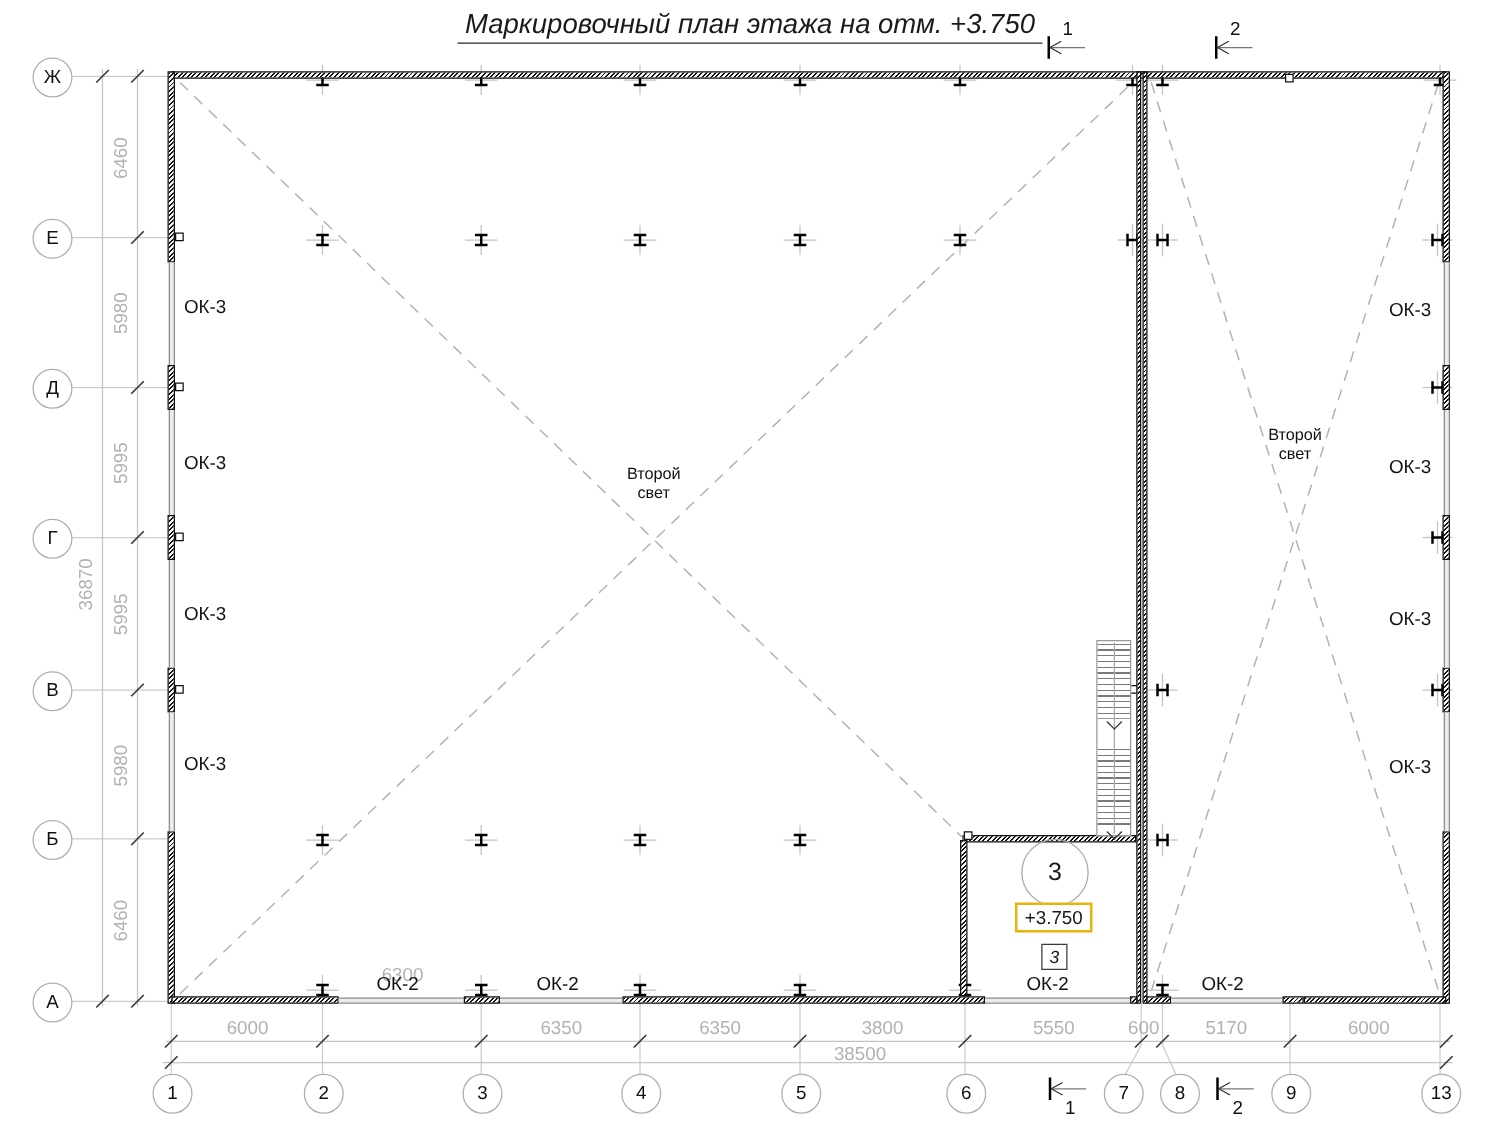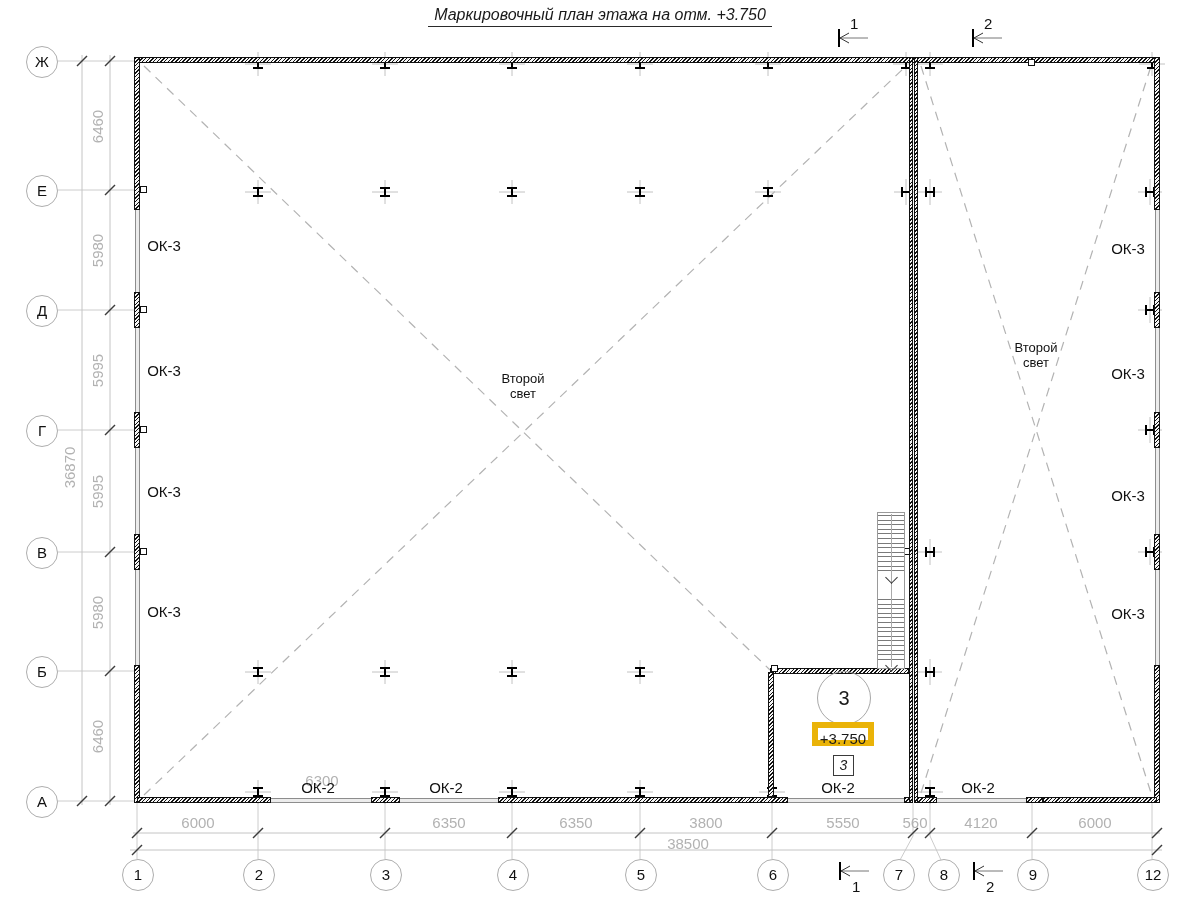--- a/index.html
+++ b/index.html
@@ -21,35 +21,35 @@
   .gc{position:absolute;width:30px;height:30px;border-radius:50%;border:1px solid #aeaeae;
       background:#fff;font-size:15px;line-height:30px;text-align:center;color:#111;}
   
   .dimt{position:absolute;font-size:15px;color:#b2b2b2;text-align:center;}
   .dimtv{transform:rotate(-90deg);}
   
   .lbl{position:absolute;font-size:15px;color:#111;text-align:center;white-space:nowrap;}
   .void{position:absolute;font-size:13px;color:#111;text-align:center;line-height:15px;}
   .secn{position:absolute;font-size:15px;color:#111;}
   .title-wrap{position:absolute;left:340px;top:6px;width:520px;text-align:center;}
-  .title-wrap span{display:inline-block;font-style:italic;font-size:16px;
+  .title-wrap span{display:inline-block;font-style:italic;font-size:22px;
                    border-bottom:1px solid #2a2a2a;padding:0 6px 2px 6px;}
   
   .stair{position:absolute;left:877px;top:512px;width:28px;height:157px;
          box-sizing:border-box;border:1px solid #9a9a9a;background:#fff;}
   .treads{position:absolute;left:0;right:0;
           background:repeating-linear-gradient(to bottom,#7a7a7a 0 1px,transparent 1px 4.6px);}
   .stair-axis{position:absolute;left:13px;top:1px;width:1px;height:153px;background:#aaa;}
   .chev{position:absolute;width:8px;height:8px;border-left:1.2px solid #333;
         border-bottom:1.2px solid #333;transform:rotate(-45deg);}
   
   .roomc{position:absolute;left:817px;top:671px;width:52px;height:52px;border-radius:50%;
          border:1px solid #a8a8a8;font-size:20px;line-height:52px;text-align:center;}
   .elev{position:absolute;left:812px;top:722px;width:62px;height:24px;box-sizing:border-box;
-        border:6px solid #eab308;background:#fff;font-size:15px;line-height:22px;text-align:center;}
+        border:2px solid #eab308;background:#fff;font-size:15px;line-height:22px;text-align:center;}
   .tmark{position:absolute;left:833px;top:755px;width:21px;height:21px;box-sizing:border-box;
          border:1px solid #3a3a3a;font-size:14px;font-style:italic;line-height:19px;text-align:center;}
 </style>
 </head>
 <body>
 
 <div id="plan">
 
   <svg class="abs" width="1200" height="900" style="left:0;top:0">
     <defs>
@@ -255,38 +255,38 @@
 
   <div class="gc" style="left:122px;top:859px">1</div>
   <div class="gc" style="left:243px;top:859px">2</div>
   <div class="gc" style="left:370px;top:859px">3</div>
   <div class="gc" style="left:497px;top:859px">4</div>
   <div class="gc" style="left:625px;top:859px">5</div>
   <div class="gc" style="left:757px;top:859px">6</div>
   <div class="gc" style="left:883px;top:859px">7</div>
   <div class="gc" style="left:928px;top:859px">8</div>
   <div class="gc" style="left:1017px;top:859px">9</div>
-  <div class="gc" style="left:1137px;top:859px">12</div>
+  <div class="gc" style="left:1137px;top:859px">13</div>
 
   <div class="dimt dimtv" style="left:57px;top:118px;width:80px">6460</div>
   <div class="dimt dimtv" style="left:57px;top:242px;width:80px">5980</div>
   <div class="dimt dimtv" style="left:57px;top:362px;width:80px">5995</div>
   <div class="dimt dimtv" style="left:57px;top:483px;width:80px">5995</div>
   <div class="dimt dimtv" style="left:57px;top:604px;width:80px">5980</div>
   <div class="dimt dimtv" style="left:57px;top:728px;width:80px">6460</div>
   <div class="dimt dimtv" style="left:24px;top:459px;width:90px">36870</div>
 
   <div class="dimt" style="left:158px;top:814px;width:80px">6000</div>
   <div class="dimt" style="left:282px;top:772px;width:80px">6300</div>
   <div class="dimt" style="left:409px;top:814px;width:80px">6350</div>
   <div class="dimt" style="left:536px;top:814px;width:80px">6350</div>
   <div class="dimt" style="left:666px;top:814px;width:80px">3800</div>
   <div class="dimt" style="left:803px;top:814px;width:80px">5550</div>
-  <div class="dimt" style="left:893px;top:814px;width:44px">560</div>
-  <div class="dimt" style="left:949px;top:814px;width:64px">4120</div>
+  <div class="dimt" style="left:893px;top:814px;width:44px">600</div>
+  <div class="dimt" style="left:949px;top:814px;width:64px">5170</div>
   <div class="dimt" style="left:1055px;top:814px;width:80px">6000</div>
   <div class="dimt" style="left:643px;top:835px;width:90px">38500</div>
 
   <div class="lbl" style="left:138px;top:237px;width:52px">ОК-3</div>
   <div class="lbl" style="left:138px;top:362px;width:52px">ОК-3</div>
   <div class="lbl" style="left:138px;top:483px;width:52px">ОК-3</div>
   <div class="lbl" style="left:138px;top:603px;width:52px">ОК-3</div>
   <div class="lbl" style="left:1102px;top:240px;width:52px">ОК-3</div>
   <div class="lbl" style="left:1102px;top:365px;width:52px">ОК-3</div>
   <div class="lbl" style="left:1102px;top:487px;width:52px">ОК-3</div>

